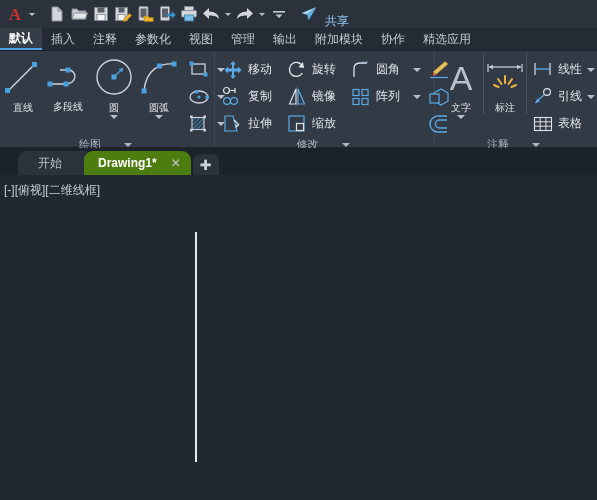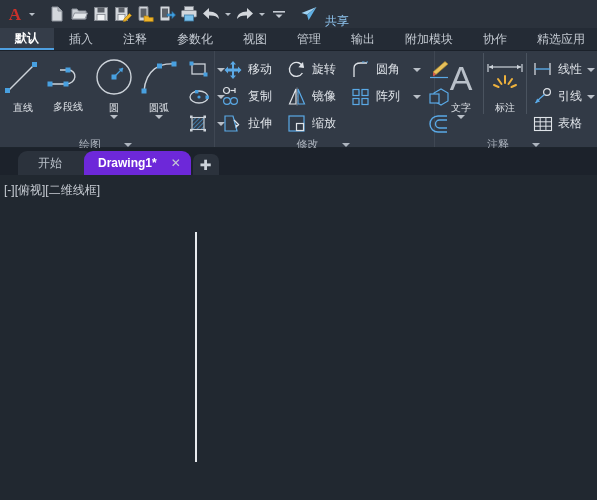--- a/index.html
+++ b/index.html
@@ -40,21 +40,21 @@
   
   .ribbon-tabs{
     position:absolute;left:0;top:28px;width:597px;height:23px;
     background:#242b35;
     display:flex;align-items:stretch;
     font-size:12px;
     box-sizing:border-box;
     border-bottom:1px solid #1b212a;
   }
   .rtab{
-    display:flex;align-items:center;padding:0 15px;color:#c3c9d1;cursor:default;white-space:nowrap;
+    display:flex;align-items:center;padding:0 9px;color:#c3c9d1;cursor:default;white-space:nowrap;
   }
   .rtab.active{
     background:#353d49;color:#ffffff;font-weight:bold;
     border-bottom:2px solid #4e9fe0;
   }
 
   
   .ribbon{
     position:absolute;left:0;top:51px;width:597px;height:97px;
     background:#323a46;
@@ -102,21 +102,21 @@
     background:#1c222b;
     display:flex;align-items:flex-end;
   }
   .dtab{
     position:relative;height:24px;display:flex;align-items:center;
     box-sizing:border-box;font-size:12px;color:#b9c0c9;
     padding:0 14px;margin-right:-10px;cursor:default;
     border-top-left-radius:9px;border-top-right-radius:9px;
   }
   .dtab.start{background:#2b323c;padding-left:20px;padding-right:32px;}
-  .dtab.active{background:#6d28d9;color:#ffffff;font-weight:bold;padding-right:34px;z-index:2;}
+  .dtab.active{background:#4d7c0f;color:#ffffff;font-weight:bold;padding-right:34px;z-index:2;}
   .dtab .closex{
     position:absolute;right:10px;top:50%;transform:translateY(-50%);
     font-size:12px;color:#c6ccd4;
   }
   .newtab{
     width:26px;height:21px;margin-left:12px;background:#2b323c;
     border-top-left-radius:7px;border-top-right-radius:7px;
     display:flex;align-items:center;justify-content:center;
     font-size:14px;color:#cdd3da;cursor:default;
   }

